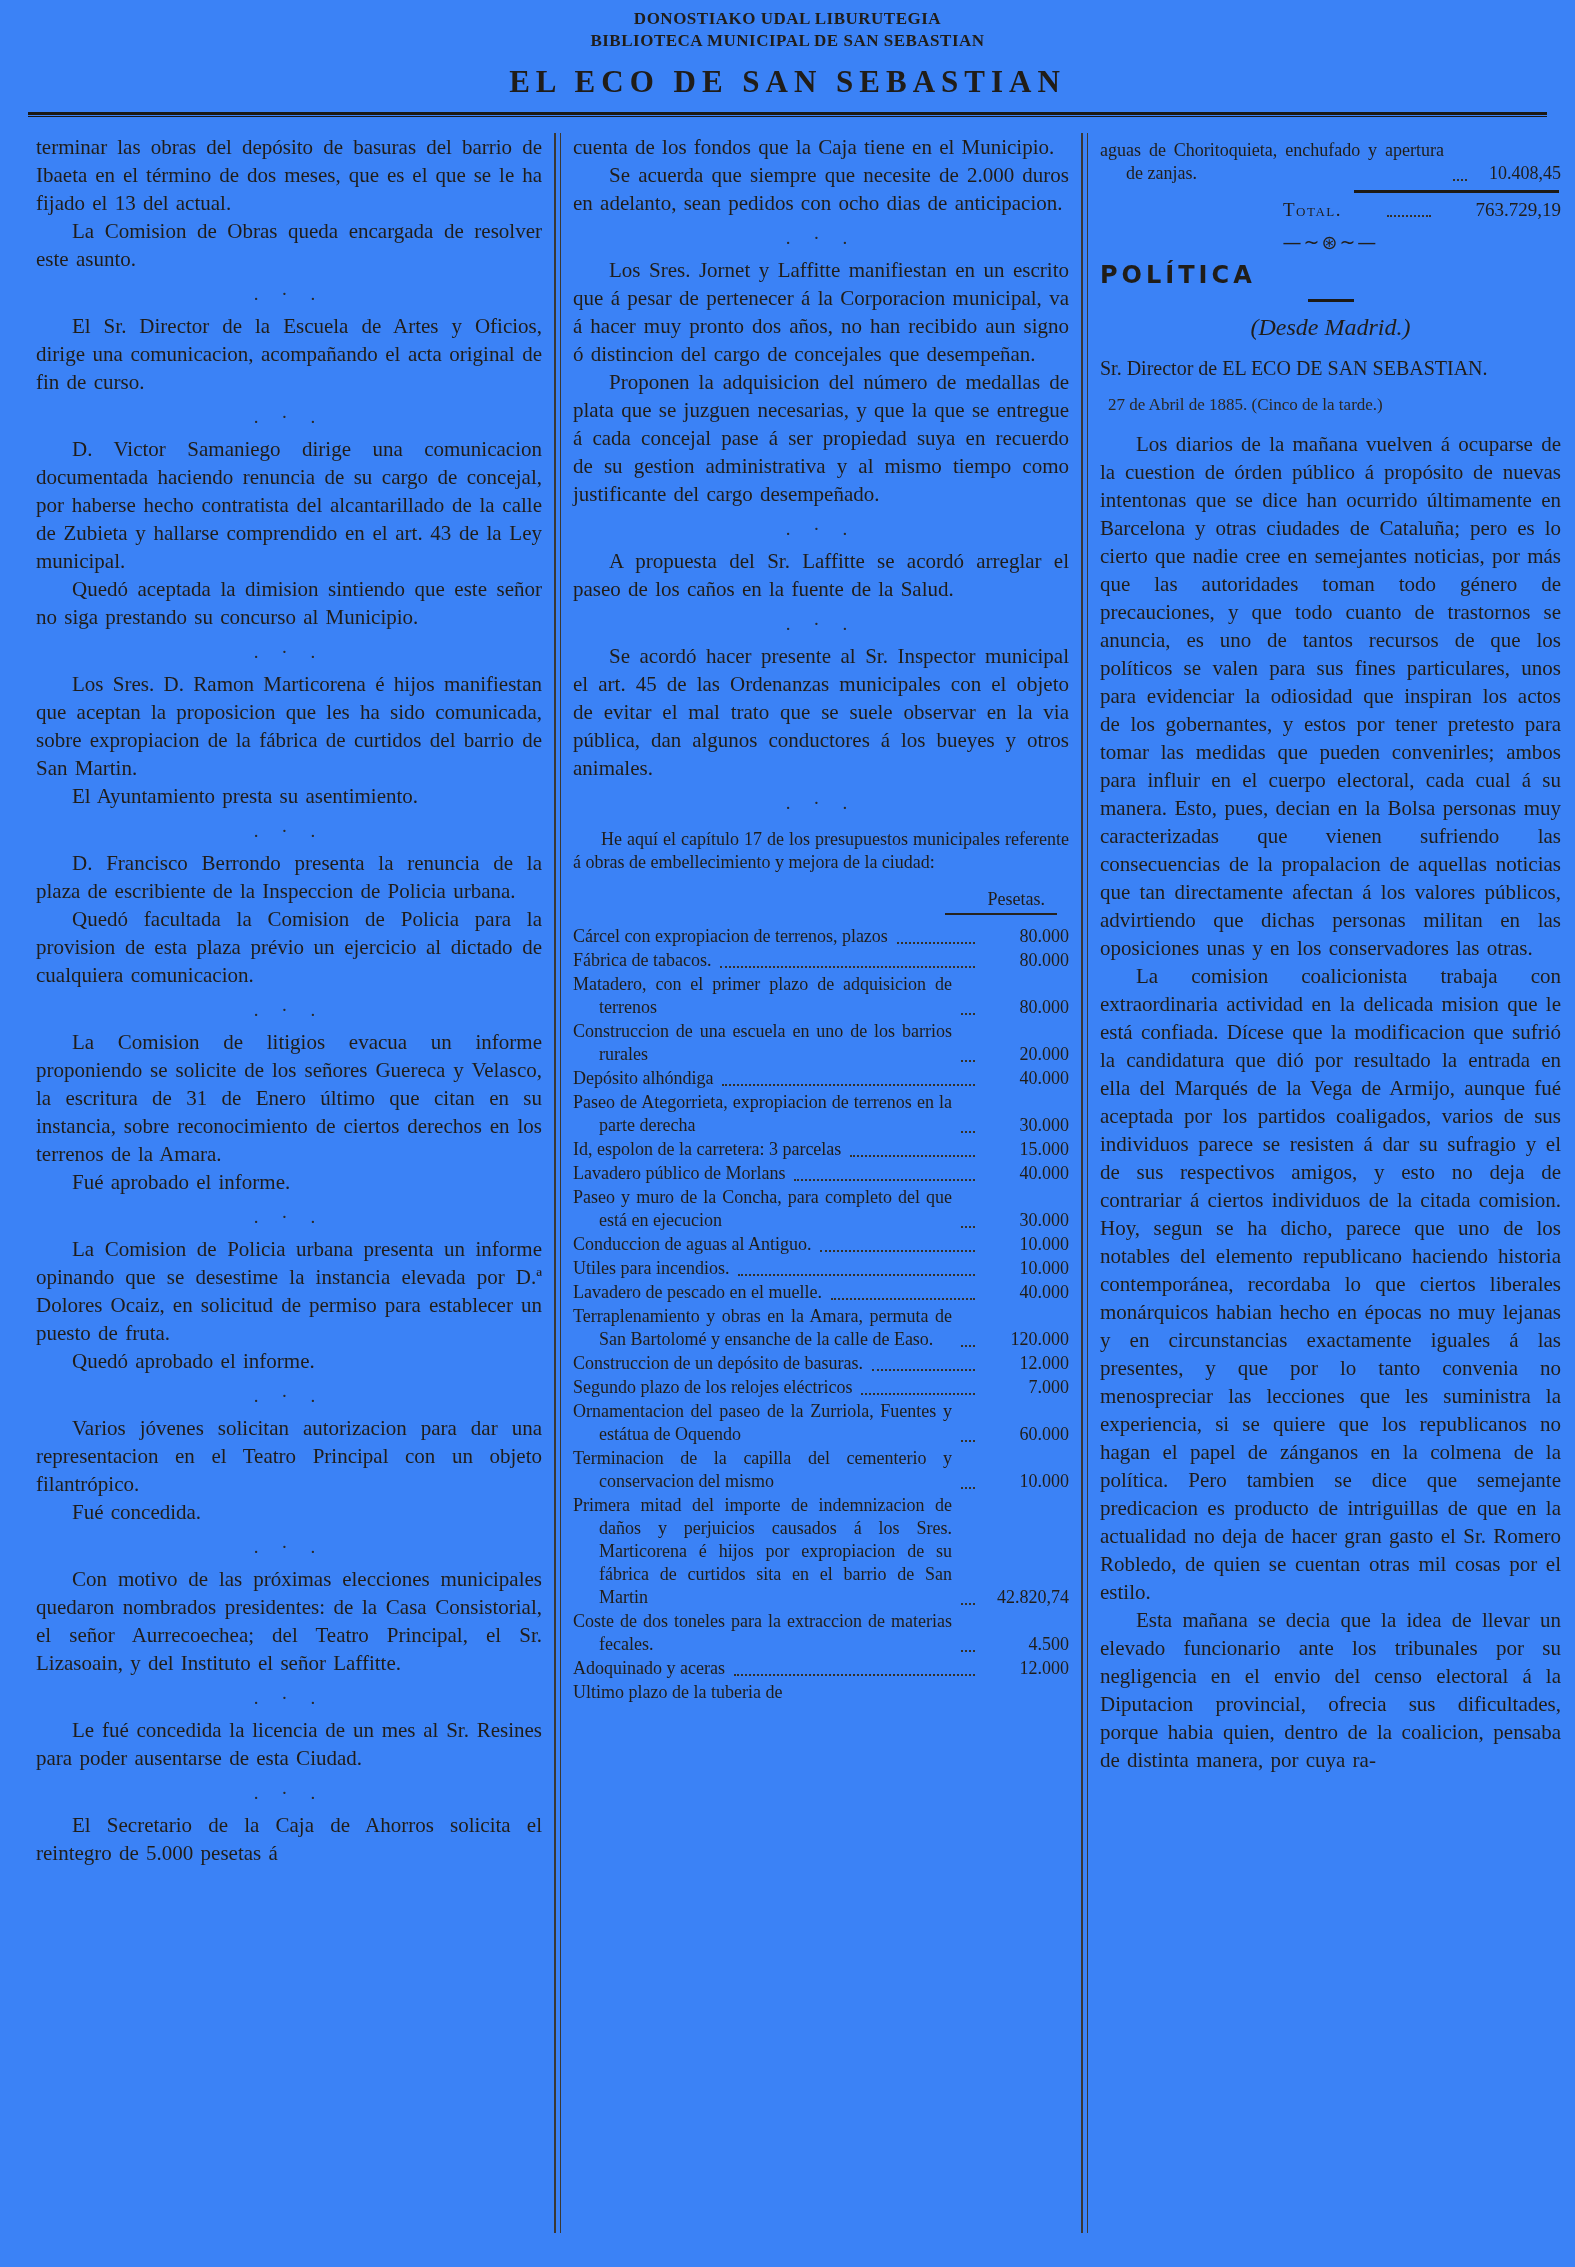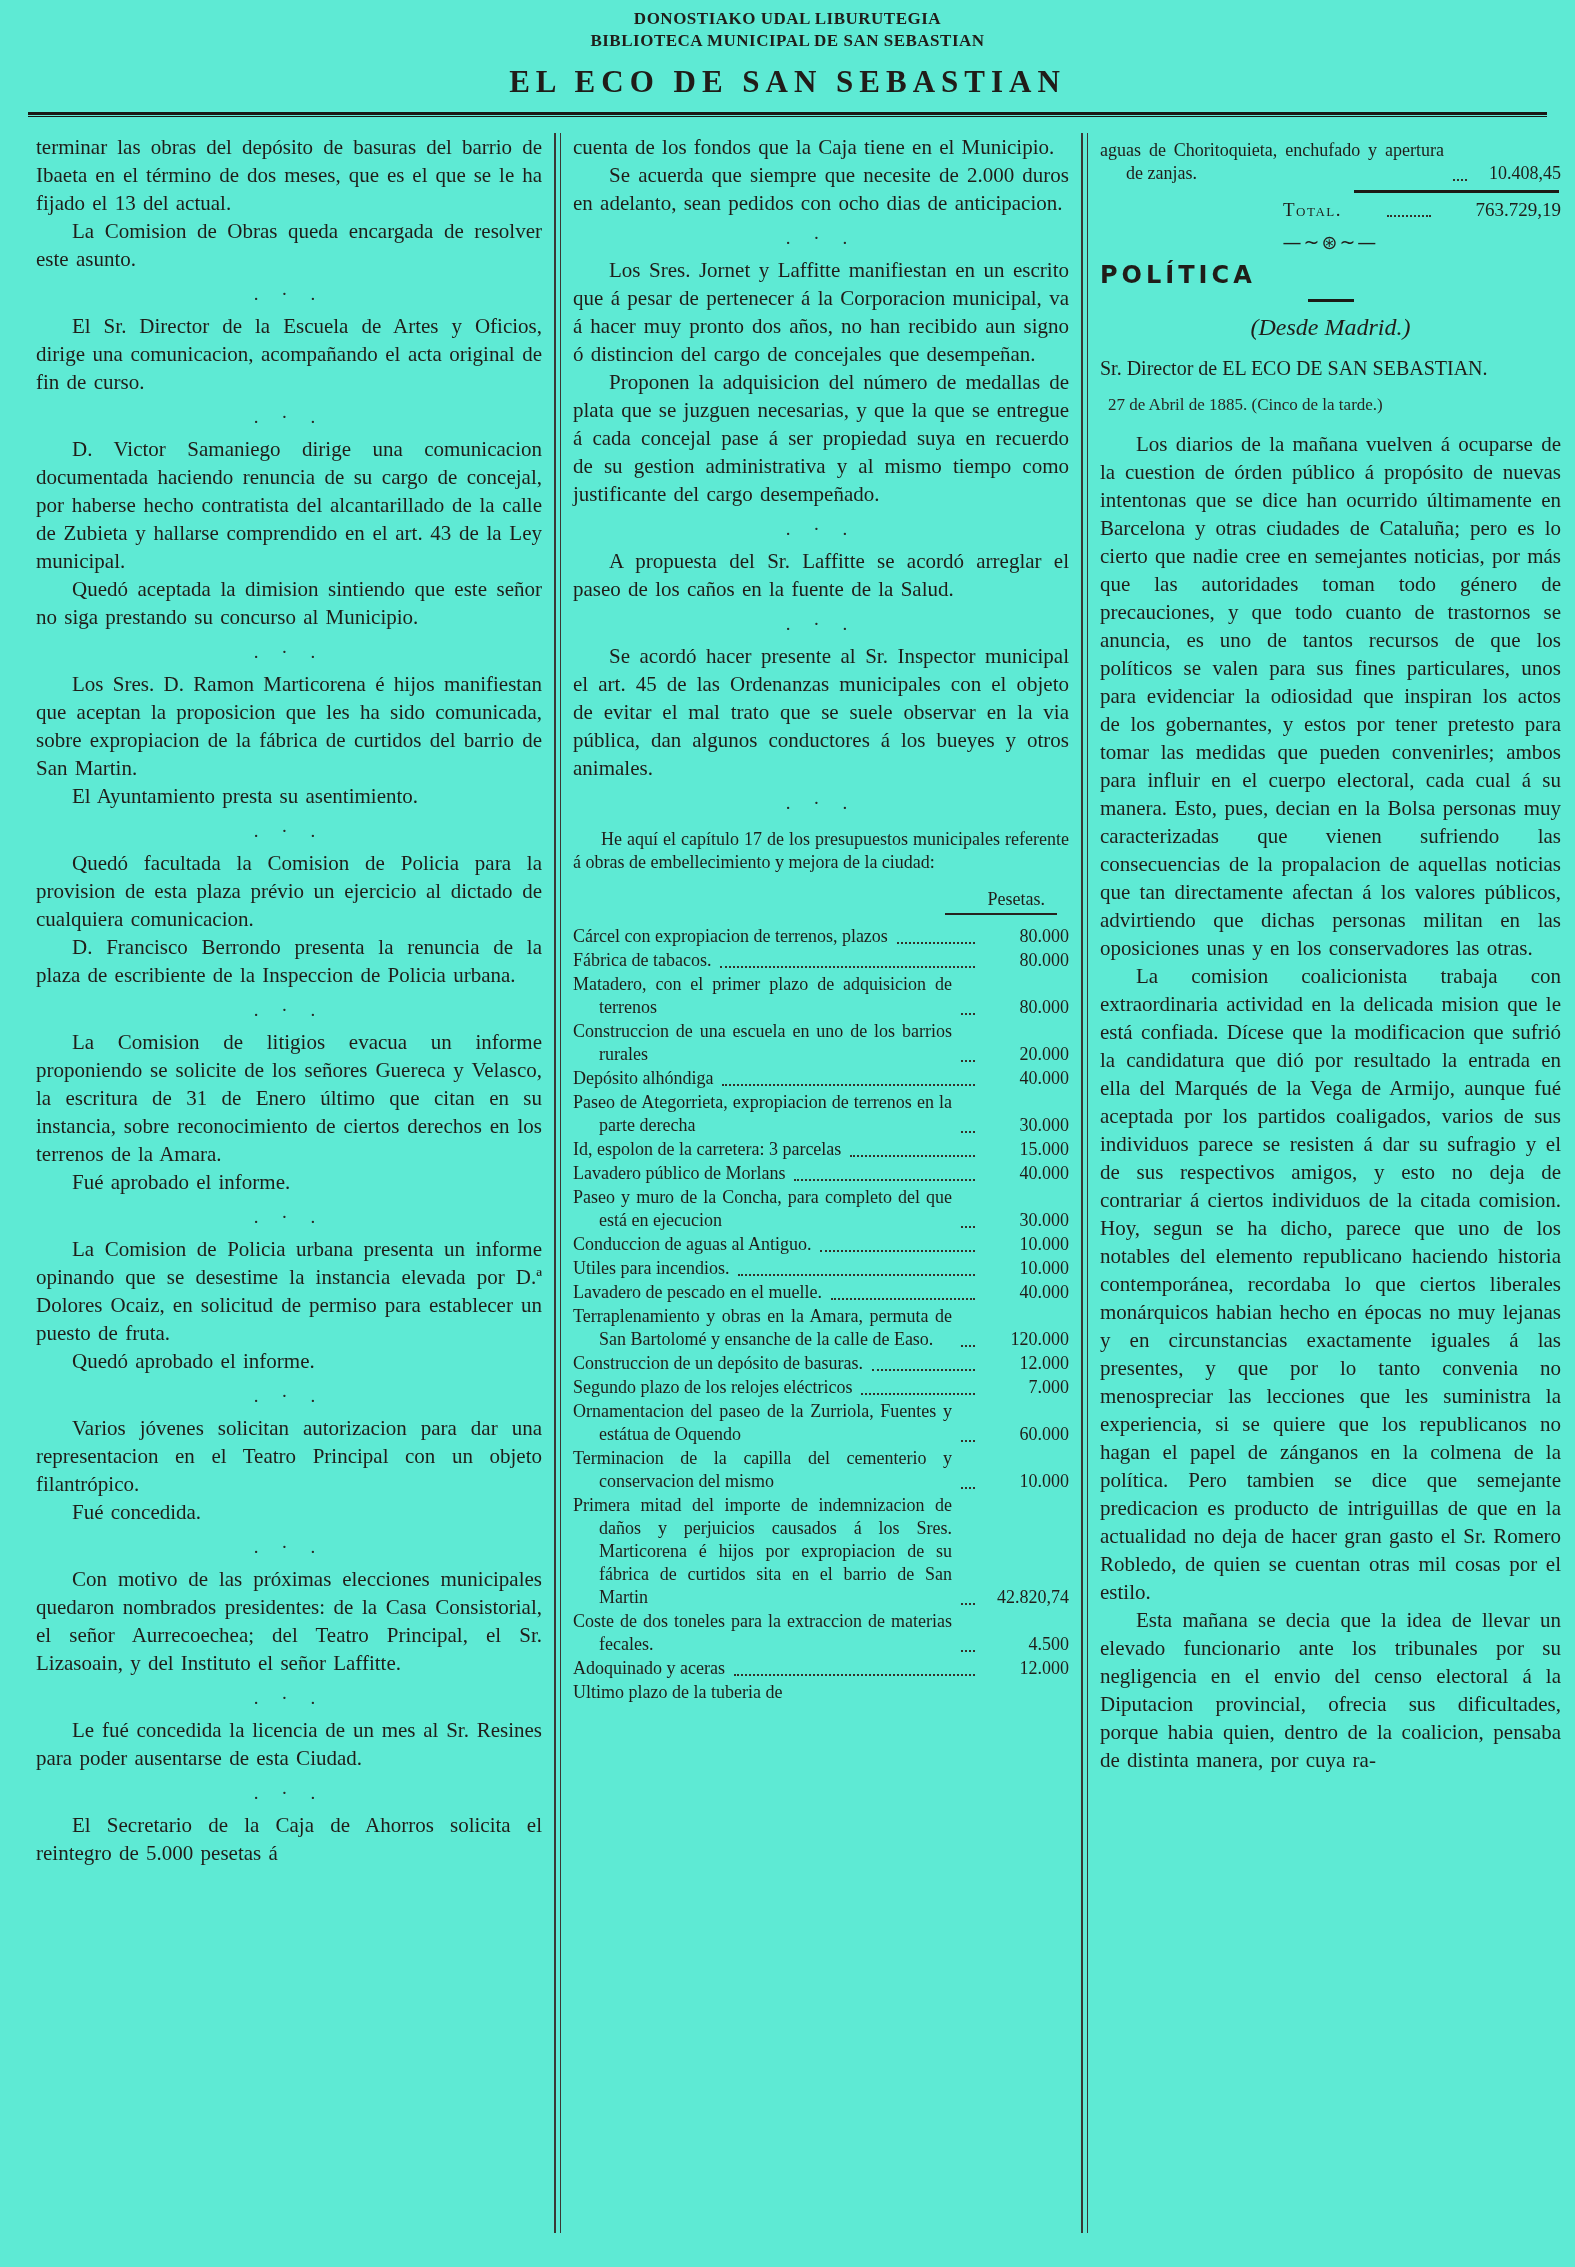--- a/index.html
+++ b/index.html
@@ -2,21 +2,21 @@
 <html lang="es"><head>
 <meta charset="utf-8">
 <style>
   html,body { margin:0; padding:0; }
   body { background:#e8e6e0; }
   .page {
     position:relative;
     width:1575px;
     height:2267px;
     margin:0 auto;
-    background:#5eead4;
+    background:#3b82f6;
     color:#201d19;
     font-family:"Liberation Serif", serif;
     overflow:hidden;
   }
   .stamp {
     padding-top:8px;
     text-align:center;
     font-weight:bold;
     font-size:17px;
     line-height:1.3;
@@ -134,22 +134,22 @@
         <div class="para">La Comision de Obras queda encargada de resolver este asunto.</div>
         <div class="sep">. · .</div>
         <div class="para">El Sr. Director de la Escuela de Artes y Oficios, dirige una comunicacion, acompañando el acta original de fin de curso.</div>
         <div class="sep">. · .</div>
         <div class="para">D. Victor Samaniego dirige una comunicacion documentada haciendo renuncia de su cargo de concejal, por haberse hecho contratista del alcantarillado de la calle de Zubieta y hallarse comprendido en el art. 43 de la Ley municipal.</div>
         <div class="para">Quedó aceptada la dimision sintiendo que este señor no siga prestando su concurso al Municipio.</div>
         <div class="sep">. · .</div>
         <div class="para">Los Sres. D. Ramon Marticorena é hijos manifiestan que aceptan la proposicion que les ha sido comunicada, sobre expropiacion de la fábrica de curtidos del barrio de San Martin.</div>
         <div class="para">El Ayuntamiento presta su asentimiento.</div>
         <div class="sep">. · .</div>
+        <div class="para">D. Francisco Berrondo presenta la renuncia de la plaza de escribiente de la Inspeccion de Policia urbana.</div>
         <div class="para">Quedó facultada la Comision de Policia para la provision de esta plaza prévio un ejercicio al dictado de cualquiera comunicacion.</div>
-        <div class="para">D. Francisco Berrondo presenta la renuncia de la plaza de escribiente de la Inspeccion de Policia urbana.</div>
         <div class="sep">. · .</div>
         <div class="para">La Comision de litigios evacua un informe proponiendo se solicite de los señores Guereca y Velasco, la escritura de 31 de Enero último que citan en su instancia, sobre reconocimiento de ciertos derechos en los terrenos de la Amara.</div>
         <div class="para">Fué aprobado el informe.</div>
         <div class="sep">. · .</div>
         <div class="para">La Comision de Policia urbana presenta un informe opinando que se desestime la instancia elevada por D.ª Dolores Ocaiz, en solicitud de permiso para establecer un puesto de fruta.</div>
         <div class="para">Quedó aprobado el informe.</div>
         <div class="sep">. · .</div>
         <div class="para">Varios jóvenes solicitan autorizacion para dar una representacion en el Teatro Principal con un objeto filantrópico.</div>
         <div class="para">Fué concedida.</div>
         <div class="sep">. · .</div>

